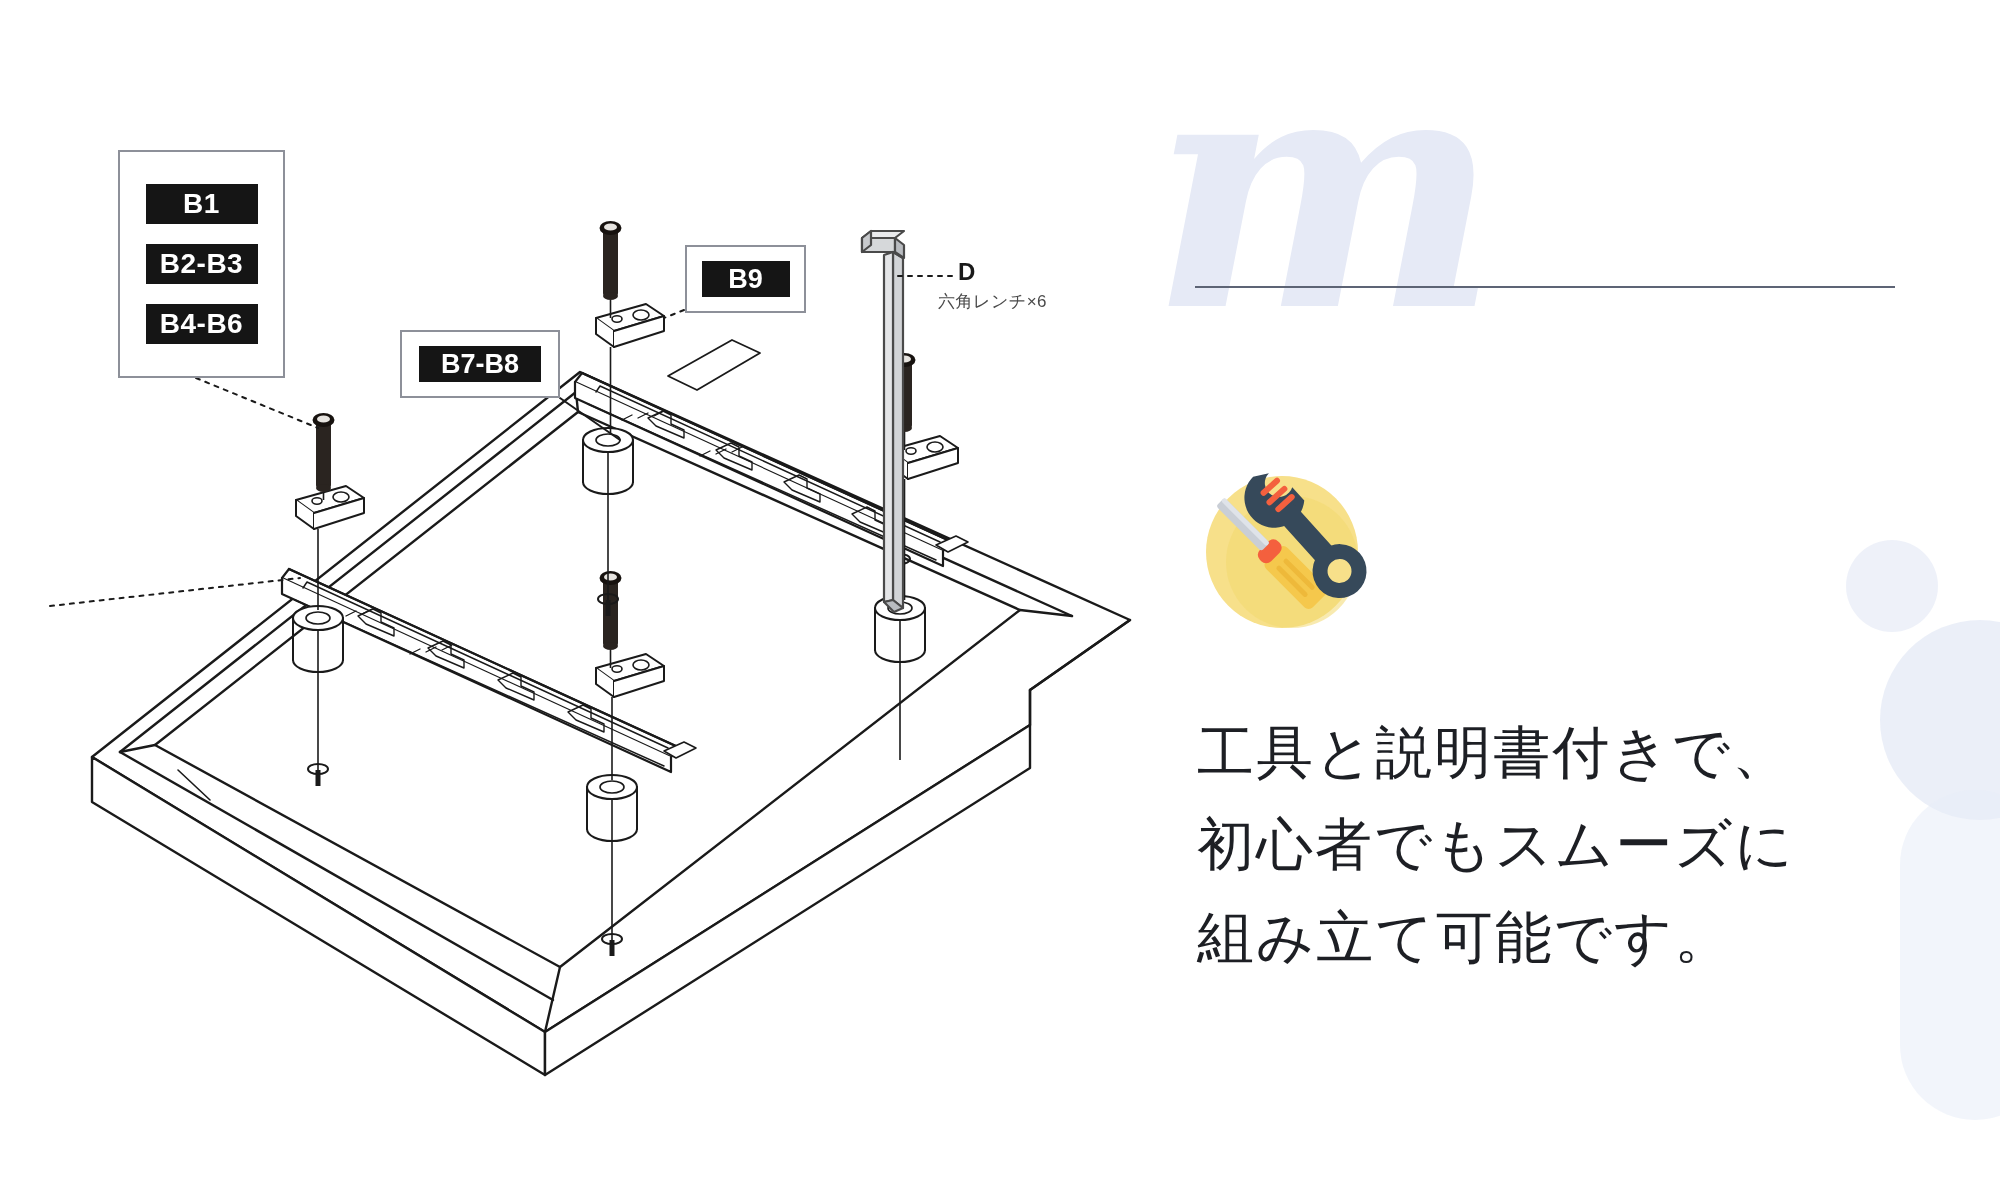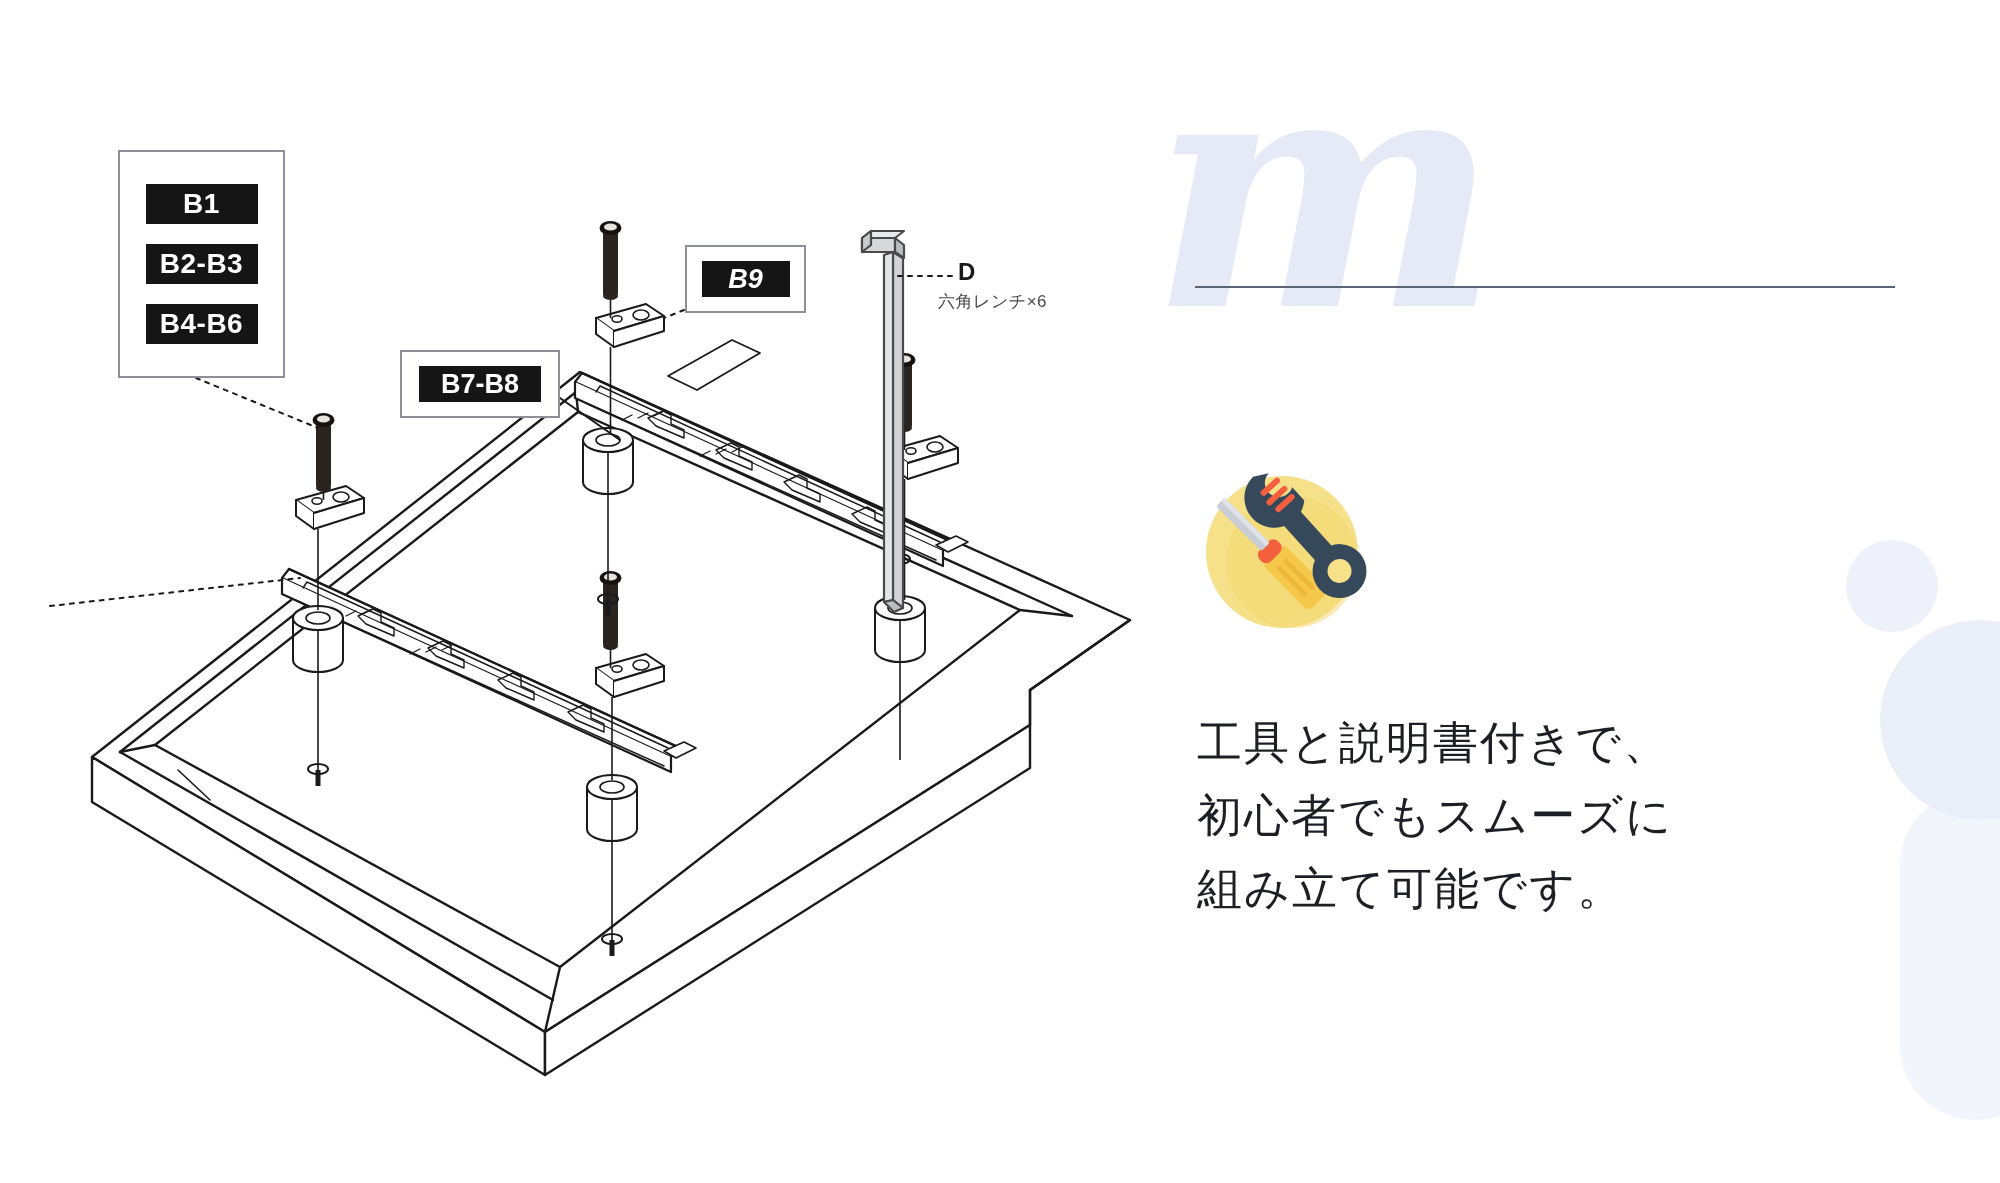--- a/index.html
+++ b/index.html
@@ -39,21 +39,21 @@
   .headline .l2{display:block;margin-top:16px;}
   .hr-divider{
     position:absolute;left:10px;top:286px;width:700px;height:0;
     border-top:2px solid #5d6475;
   }
 
   .tool-icon{position:absolute;left:9px;top:460px;width:185px;height:185px;}
 
   .bodytext{
     position:absolute;left:12px;top:707px;width:700px;
-    font-size:45px;line-height:1.62;font-weight:400;
+    font-size:57px;line-height:1.62;font-weight:400;
     color:#1d1f24;letter-spacing:2px;white-space:nowrap;
   }
   .bodytext span{display:block;}
 
   
   .diagram{position:absolute;left:0;top:0;width:1200px;height:1183px;}
 
   
   .callout{
     position:absolute;box-sizing:border-box;
@@ -64,24 +64,24 @@
     background:#151515;color:#ffffff;
     font-family:"Liberation Sans","DejaVu Sans",sans-serif;
     font-weight:700;text-align:center;
     display:flex;align-items:center;justify-content:center;
     box-sizing:border-box;
   }
 
   .co-left{left:118px;top:150px;width:167px;height:228px;gap:20px;padding:16px 4px;}
   .co-left .tag{width:112px;height:40px;font-size:28px;letter-spacing:.5px;}
 
-  .co-b7{left:400px;top:330px;width:160px;height:68px;margin-top:20px;}
+  .co-b7{left:400px;top:330px;width:160px;height:68px;}
   .co-b7 .tag{width:122px;height:36px;font-size:27px;}
 
-  .co-b9{left:685px;top:245px;width:121px;height:68px;font-style:italic;}
+  .co-b9{left:685px;top:245px;width:121px;height:68px;}
   .co-b9 .tag{width:88px;height:36px;font-size:27px;}
 
   
   .d-label{
     position:absolute;left:958px;top:258px;
     font-family:"Liberation Sans","DejaVu Sans",sans-serif;
     font-size:24px;font-weight:700;color:#1a1a1a;
   }
   .d-sub{
     position:absolute;left:938px;top:290px;

